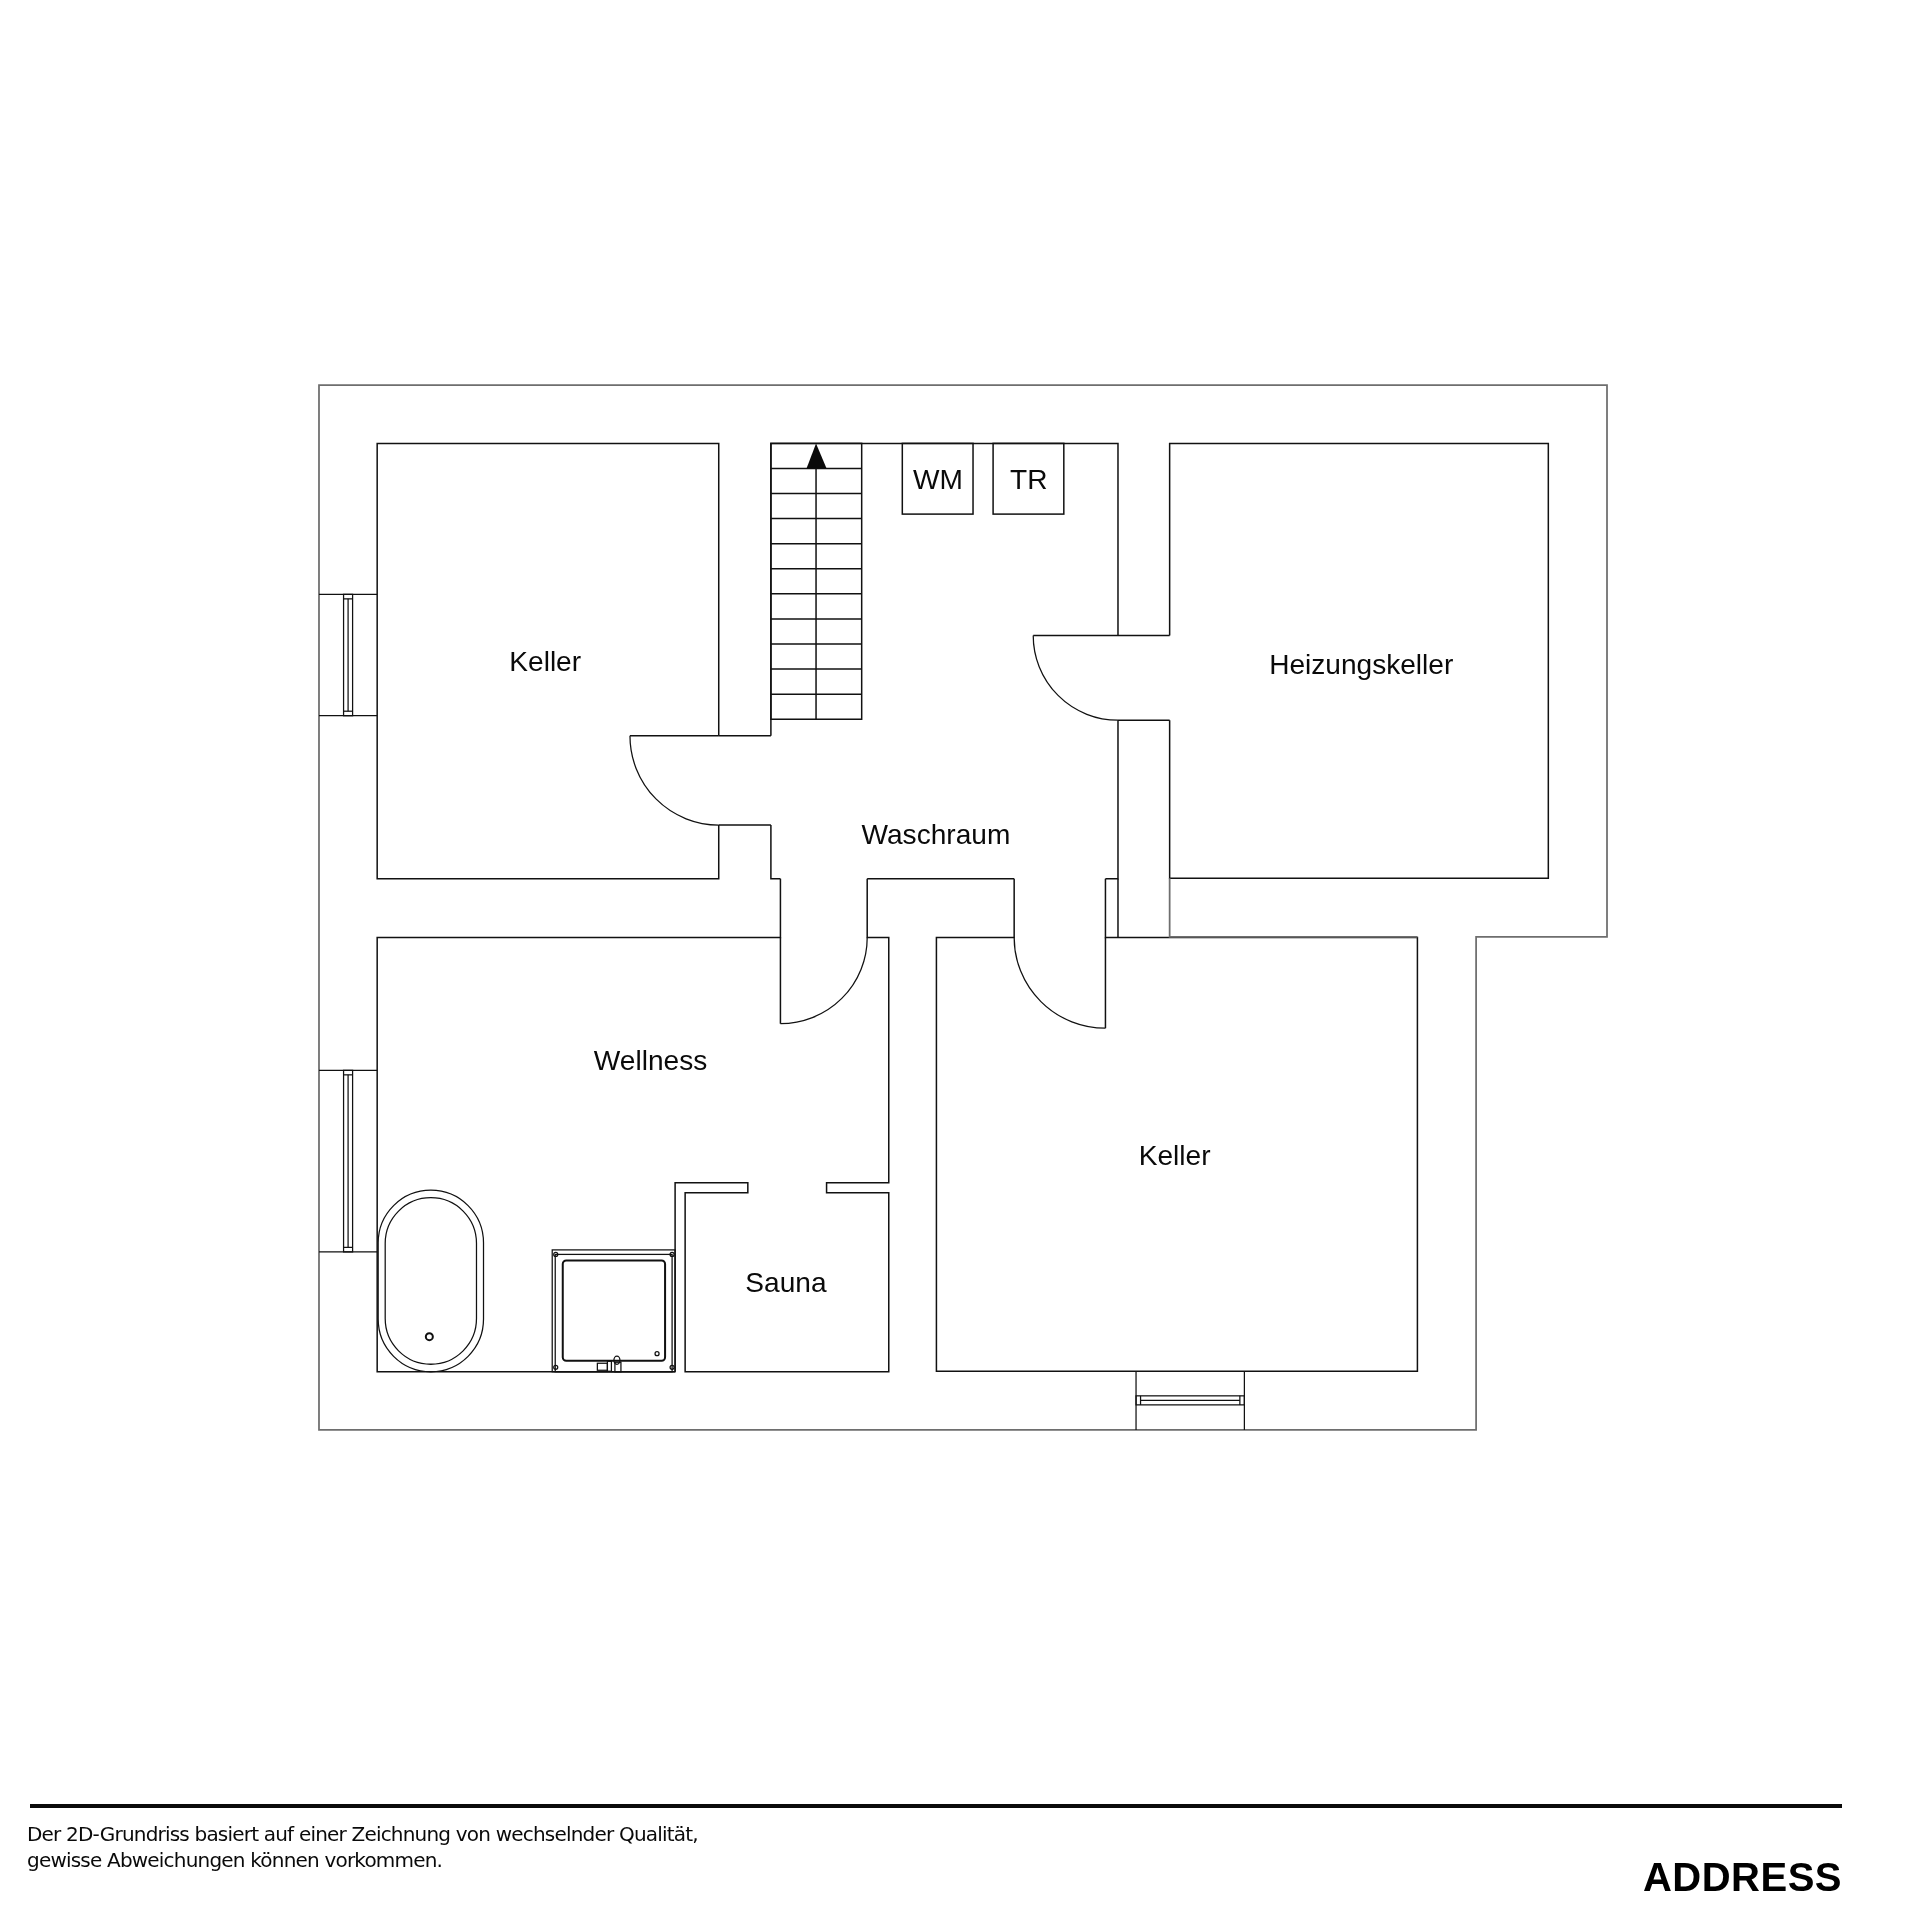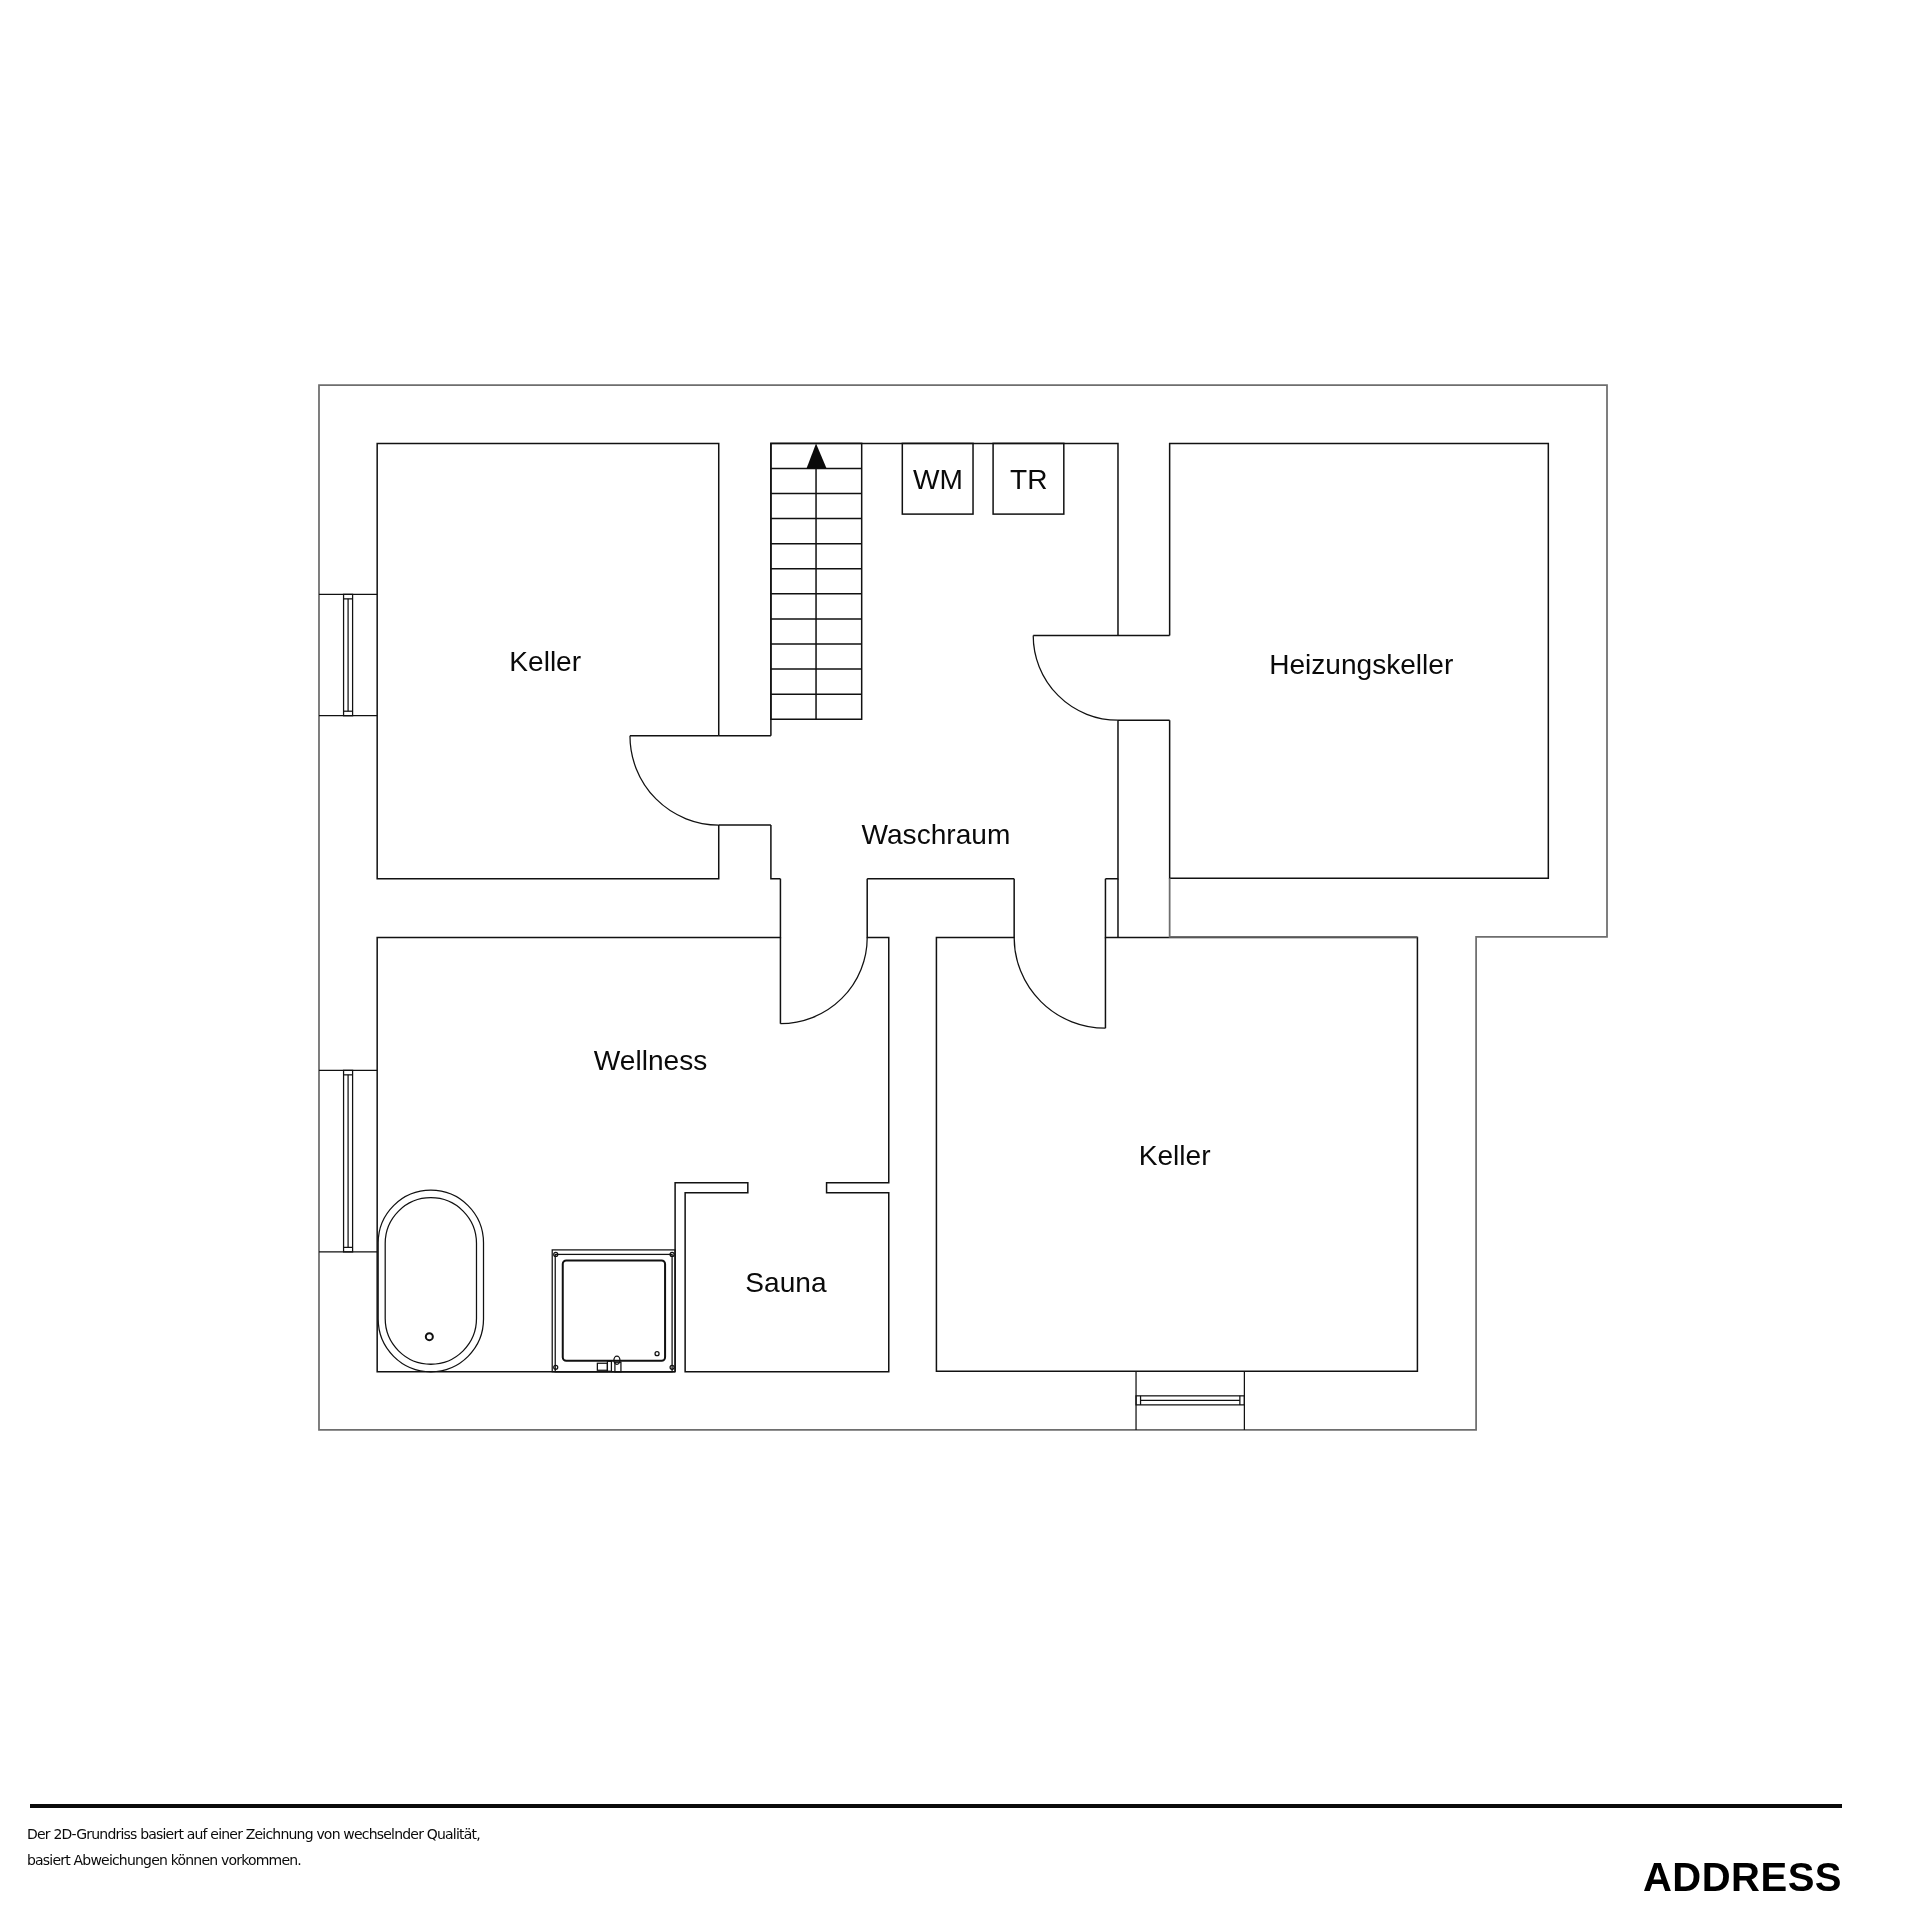--- a/index.html
+++ b/index.html
@@ -6,21 +6,21 @@
     body { width: 1926px; height: 1926px; position: relative; overflow: hidden;
            font-family: "Liberation Sans", sans-serif; }
     #plan { position: absolute; left: 0; top: 0; width: 1926px; height: 1926px; }
     .wall { fill: none; stroke: #111111; stroke-width: 3; stroke-linejoin: miter; }
     .outer { fill: none; stroke: #6e6e6e; stroke-width: 3.5; }
     .thin { fill: none; stroke: #111111; stroke-width: 2.5; }
     .fix { fill: none; stroke: #111111; stroke-width: 4; }
     .room-label { font-family: "Liberation Sans", sans-serif; font-size: 56px; fill: #0a0a0a; text-anchor: middle; }
     .footer-rule { position: absolute; left: 30px; top: 1804px; width: 1812px; height: 3.5px; background: #0a0a0a; }
     .footer-text { position: absolute; left: 27px; top: 1822px; font-family: "DejaVu Sans", sans-serif;
-                   font-size: 14px; line-height: 25.6px; color: #0a0a0a; letter-spacing: -0.8px; }
+                   font-size: 20px; line-height: 25.6px; color: #0a0a0a; letter-spacing: -0.8px; }
     .footer-text div { white-space: nowrap; }
     .brand { position: absolute; right: 84px; top: 1855px; font-family: "Liberation Sans", sans-serif;
              font-weight: bold; font-size: 40px; letter-spacing: 0.5px; color: #000000; }
   </style>
 </head>
 <body>
 
 <svg id="plan" viewBox="0 0 3840 3840" xmlns="http://www.w3.org/2000/svg">
 
   <g>
@@ -151,17 +151,17 @@
   <text class="room-label" x="1567" y="2576">Sauna</text>
   <text class="room-label" x="2342" y="2322">Keller</text>
   <text class="room-label" x="1870" y="974">WM</text>
   <text class="room-label" x="2051" y="974">TR</text>
 </svg>
 
 <div class="footer-rule"></div>
 
 <div class="footer-text">
   <div>Der 2D-Grundriss basiert auf einer Zeichnung von wechselnder Qualität,</div>
-  <div>basiert Abweichungen können vorkommen.</div>
+  <div>gewisse Abweichungen können vorkommen.</div>
 </div>
 
 <div class="brand">ADDRESS</div>
 
 
 </body></html>

